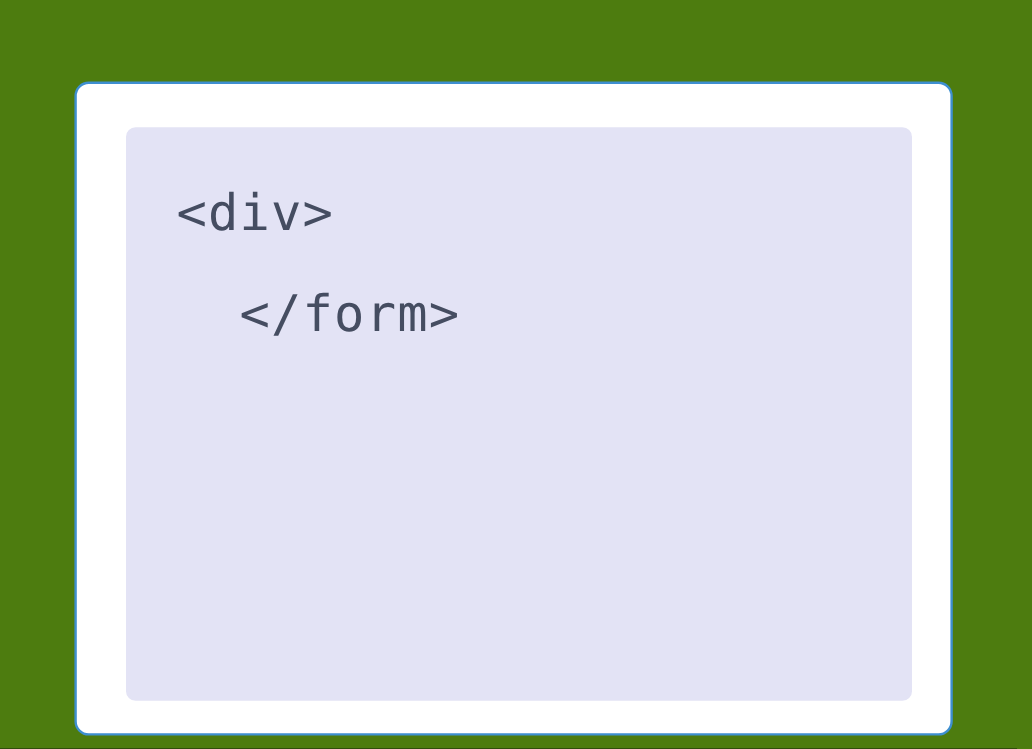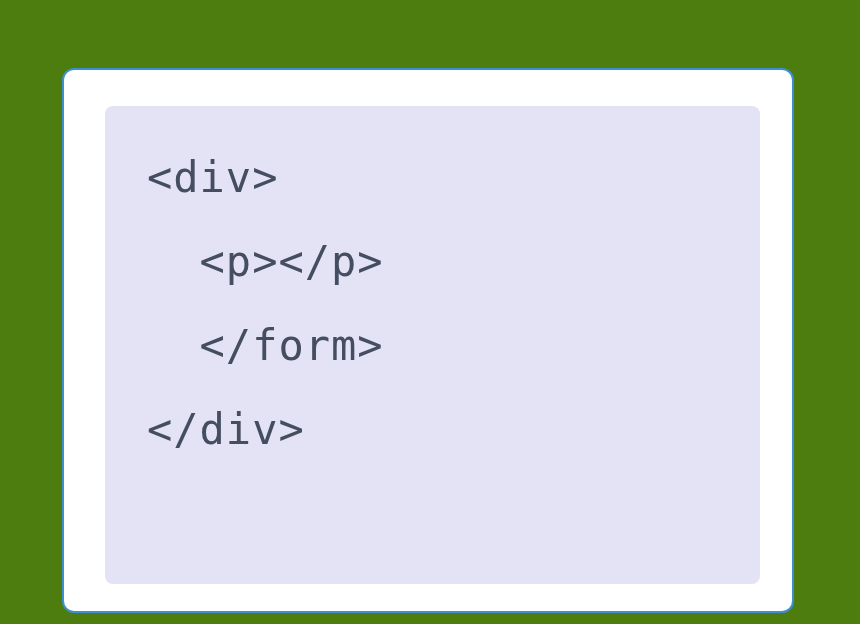--- a/index.html
+++ b/index.html
@@ -49,18 +49,16 @@
     letter-spacing: 1px;
   }
 </style>
 </head>
 <body>
 
 <div class="canvas">
   <div class="code-card">
     <div class="code-block">
       <div class="code-line">&lt;div&gt;</div>
-      <div class="code-line">  &lt;p&gt;&lt;/p&gt;</div>
       <div class="code-line">  &lt;/form&gt;</div>
-      <div class="code-line">&lt;/div&gt;</div>
     </div>
   </div>
 </div>
 
 </body></html>

